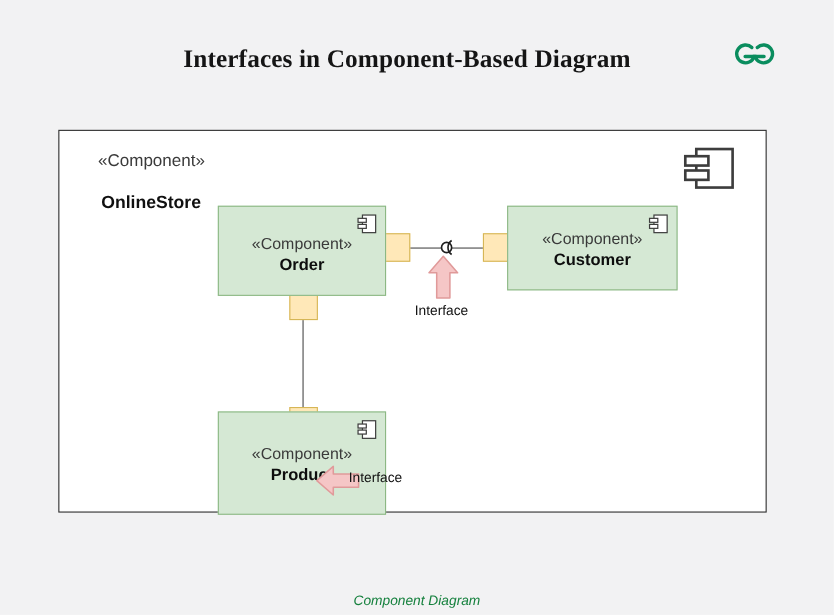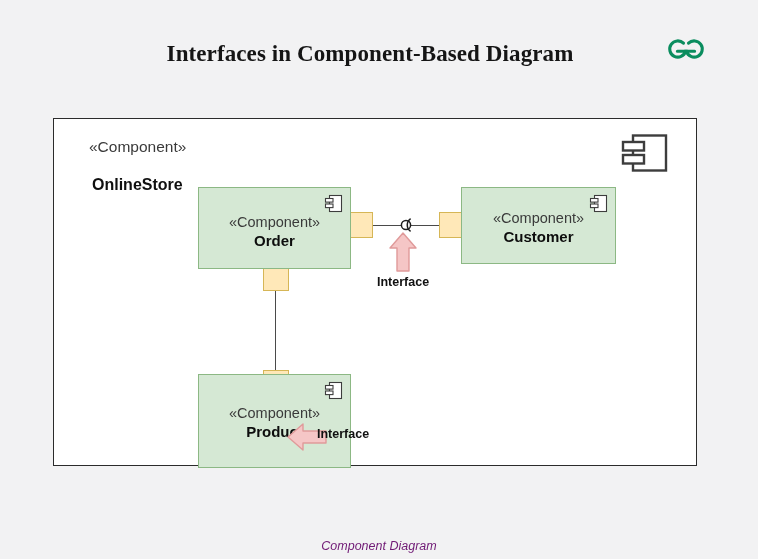--- a/index.html
+++ b/index.html
@@ -169,37 +169,37 @@
   
   .annot-arrow {
     position: absolute;
   }
   #arrow-interface-top    { left: 334px; top: 112px; width: 30px; height: 42px; }
   #arrow-interface-bottom { left: 232px; top: 303px; width: 42px; height: 30px; }
 
   .annot-label {
     position: absolute;
     font-size: 12.5px;
-    font-weight: bold;
+    font-weight: normal;
     color: #111111;
     white-space: nowrap;
   }
   #label-interface-top    { left: 323px; top: 156px; }
   #label-interface-bottom { left: 263px; top: 308px; }
 
   
   #figure-caption {
     position: absolute;
     left: 0;
     top: 539px;
     width: 758px;
     text-align: center;
     font-size: 12.5px;
     font-style: italic;
-    color: #701a75;
+    color: #15803d;
   }
 </style>
 </head>
 <body>
 
 <div id="page-header">
   <div id="page-title">Interfaces in Component-Based Diagram</div>
 
   <div id="brand-logo">
     <svg viewBox="0 0 46 32" width="46" height="32" aria-hidden="true">

